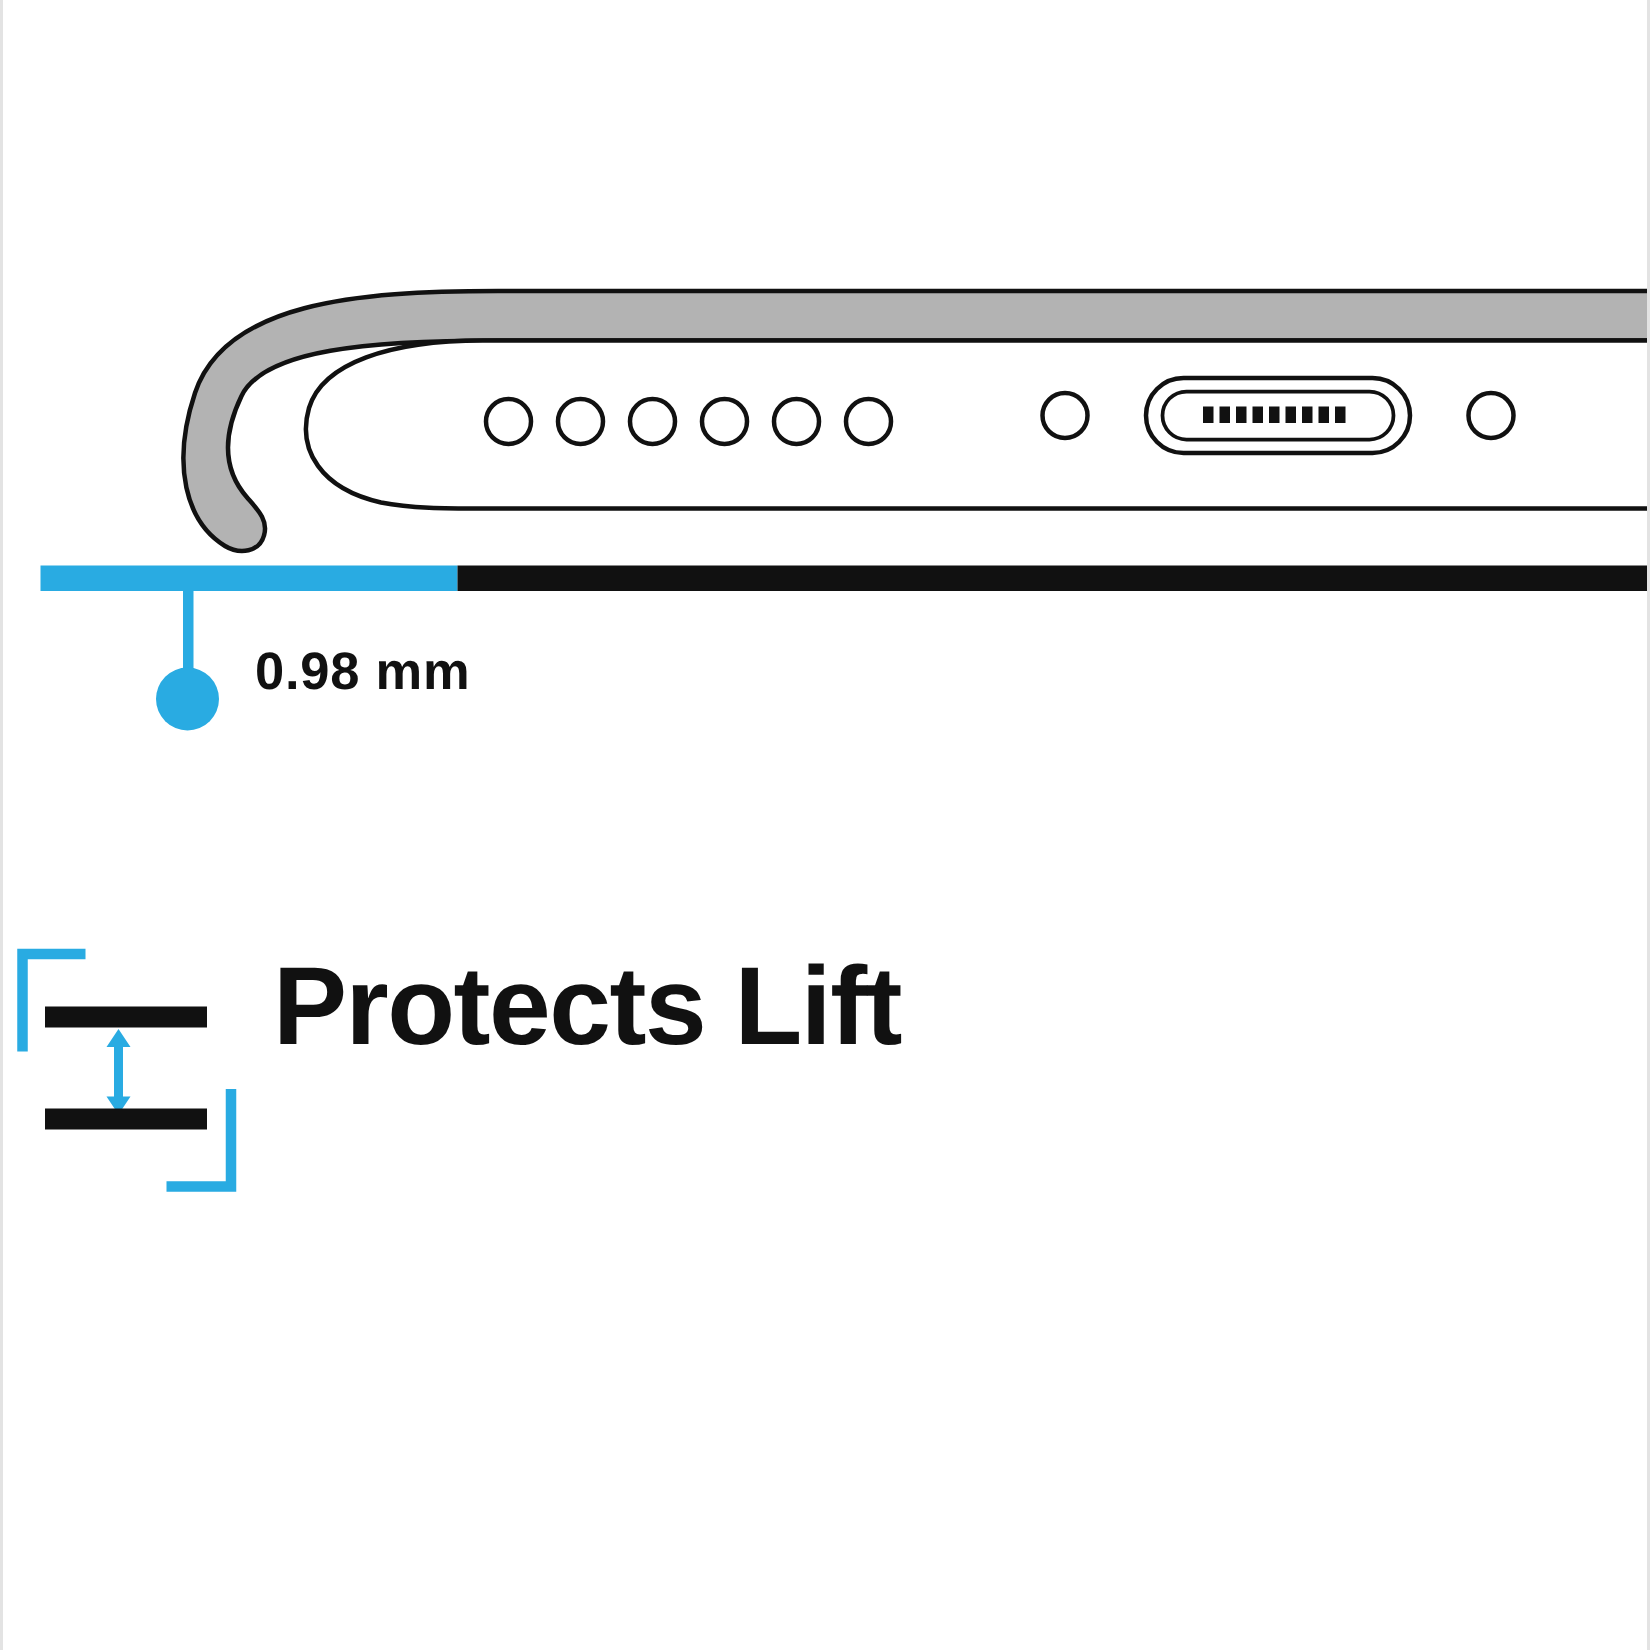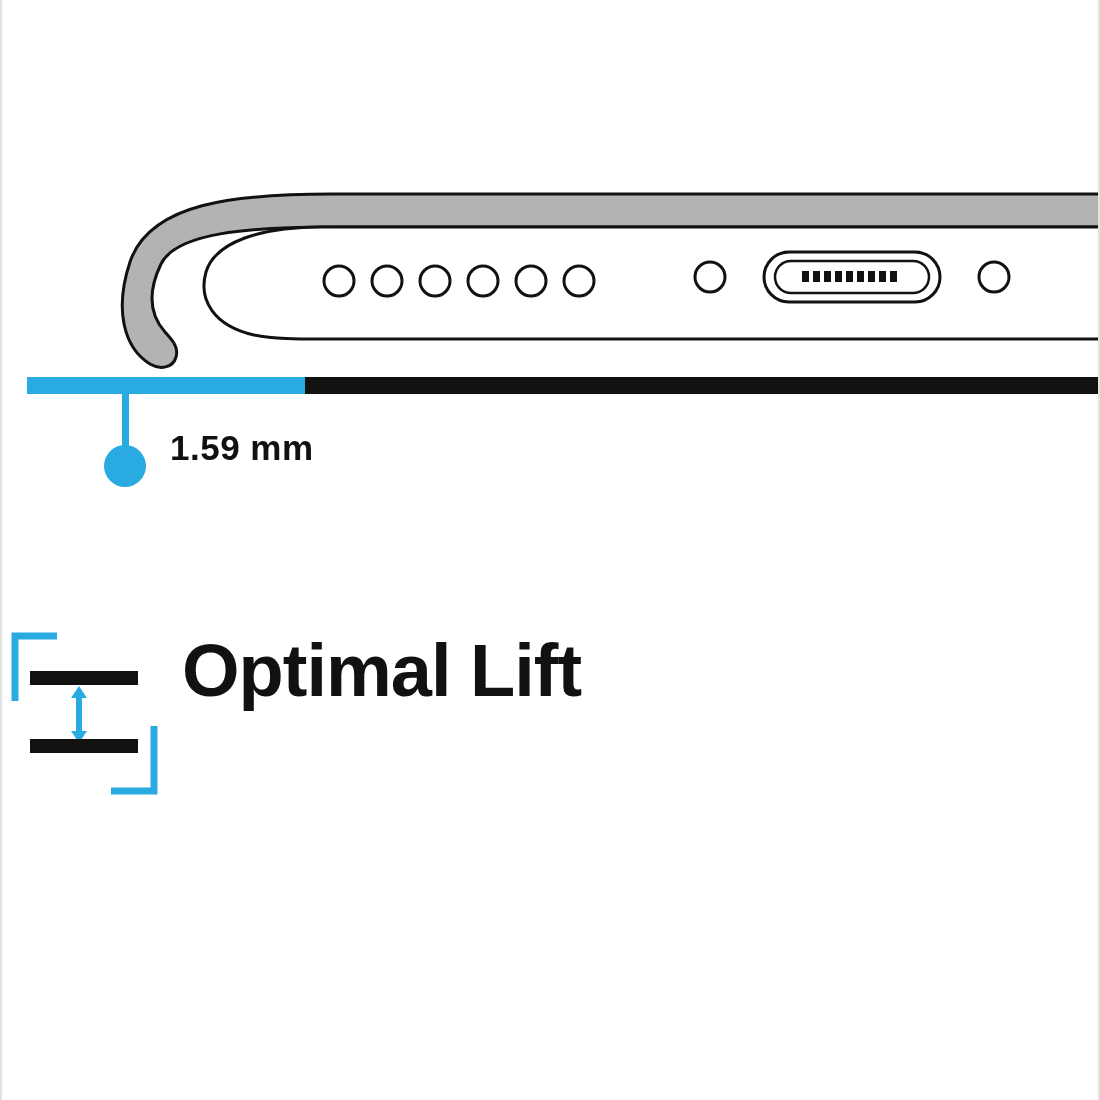--- a/index.html
+++ b/index.html
@@ -107,16 +107,16 @@
       <g>
         <line x1="77" y1="696" x2="77" y2="733" stroke="#29abe2" stroke-width="6"></line>
         <polygon points="77,686 69,698 85,698" fill="#29abe2"></polygon>
         <polygon points="77,743 69,731 85,731" fill="#29abe2"></polygon>
       </g>
       <rect x="28" y="739" width="108" height="14" fill="#111111"></rect>
       <path d="M 152 726 L 152 791 L 109 791" fill="none" stroke="#29abe2" stroke-width="7"></path>
     </g>
   </svg>
 
-  <div class="measure-label">1.59 mm</div>
-  <div class="title">Optimal Lift</div>
+  <div class="measure-label">0.98 mm</div>
+  <div class="title">Protects Lift</div>
 
 </div>
 
 </body></html>

